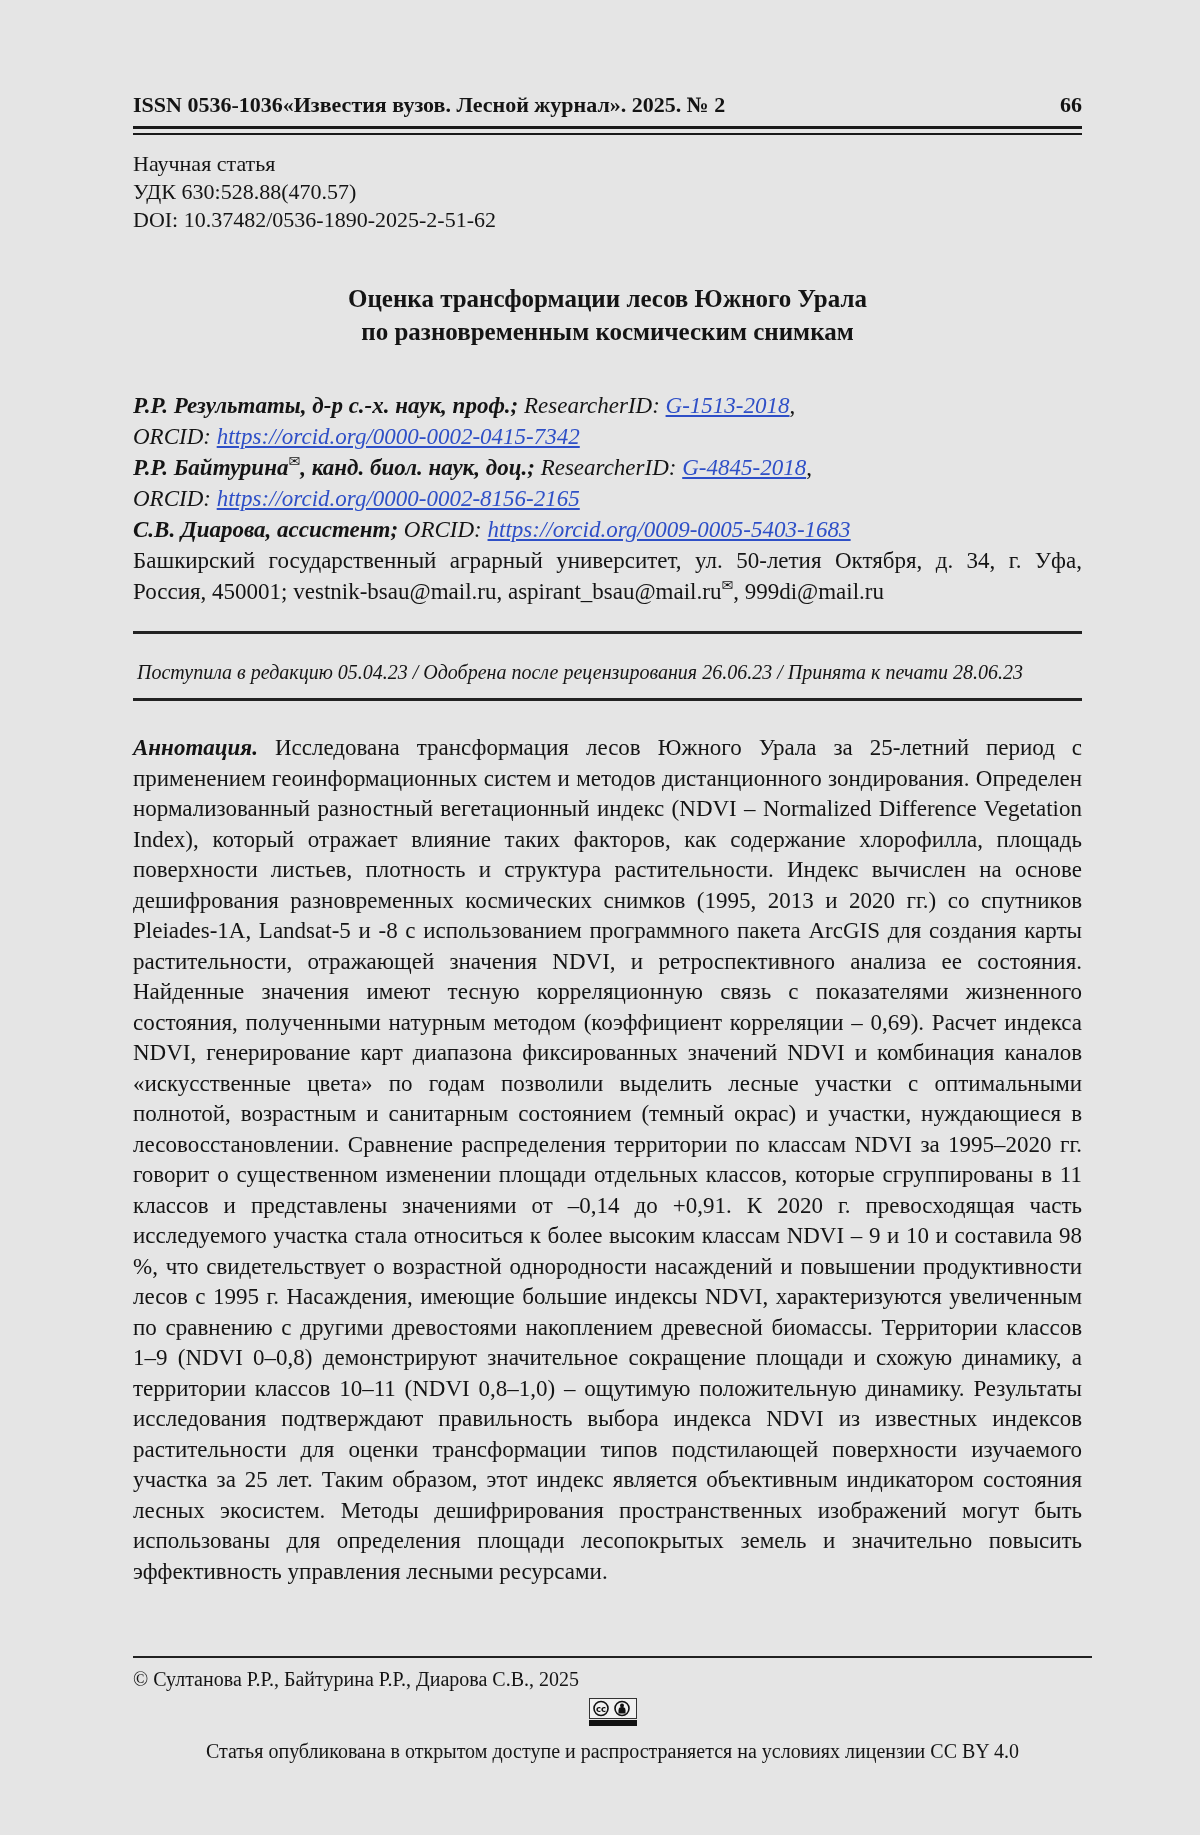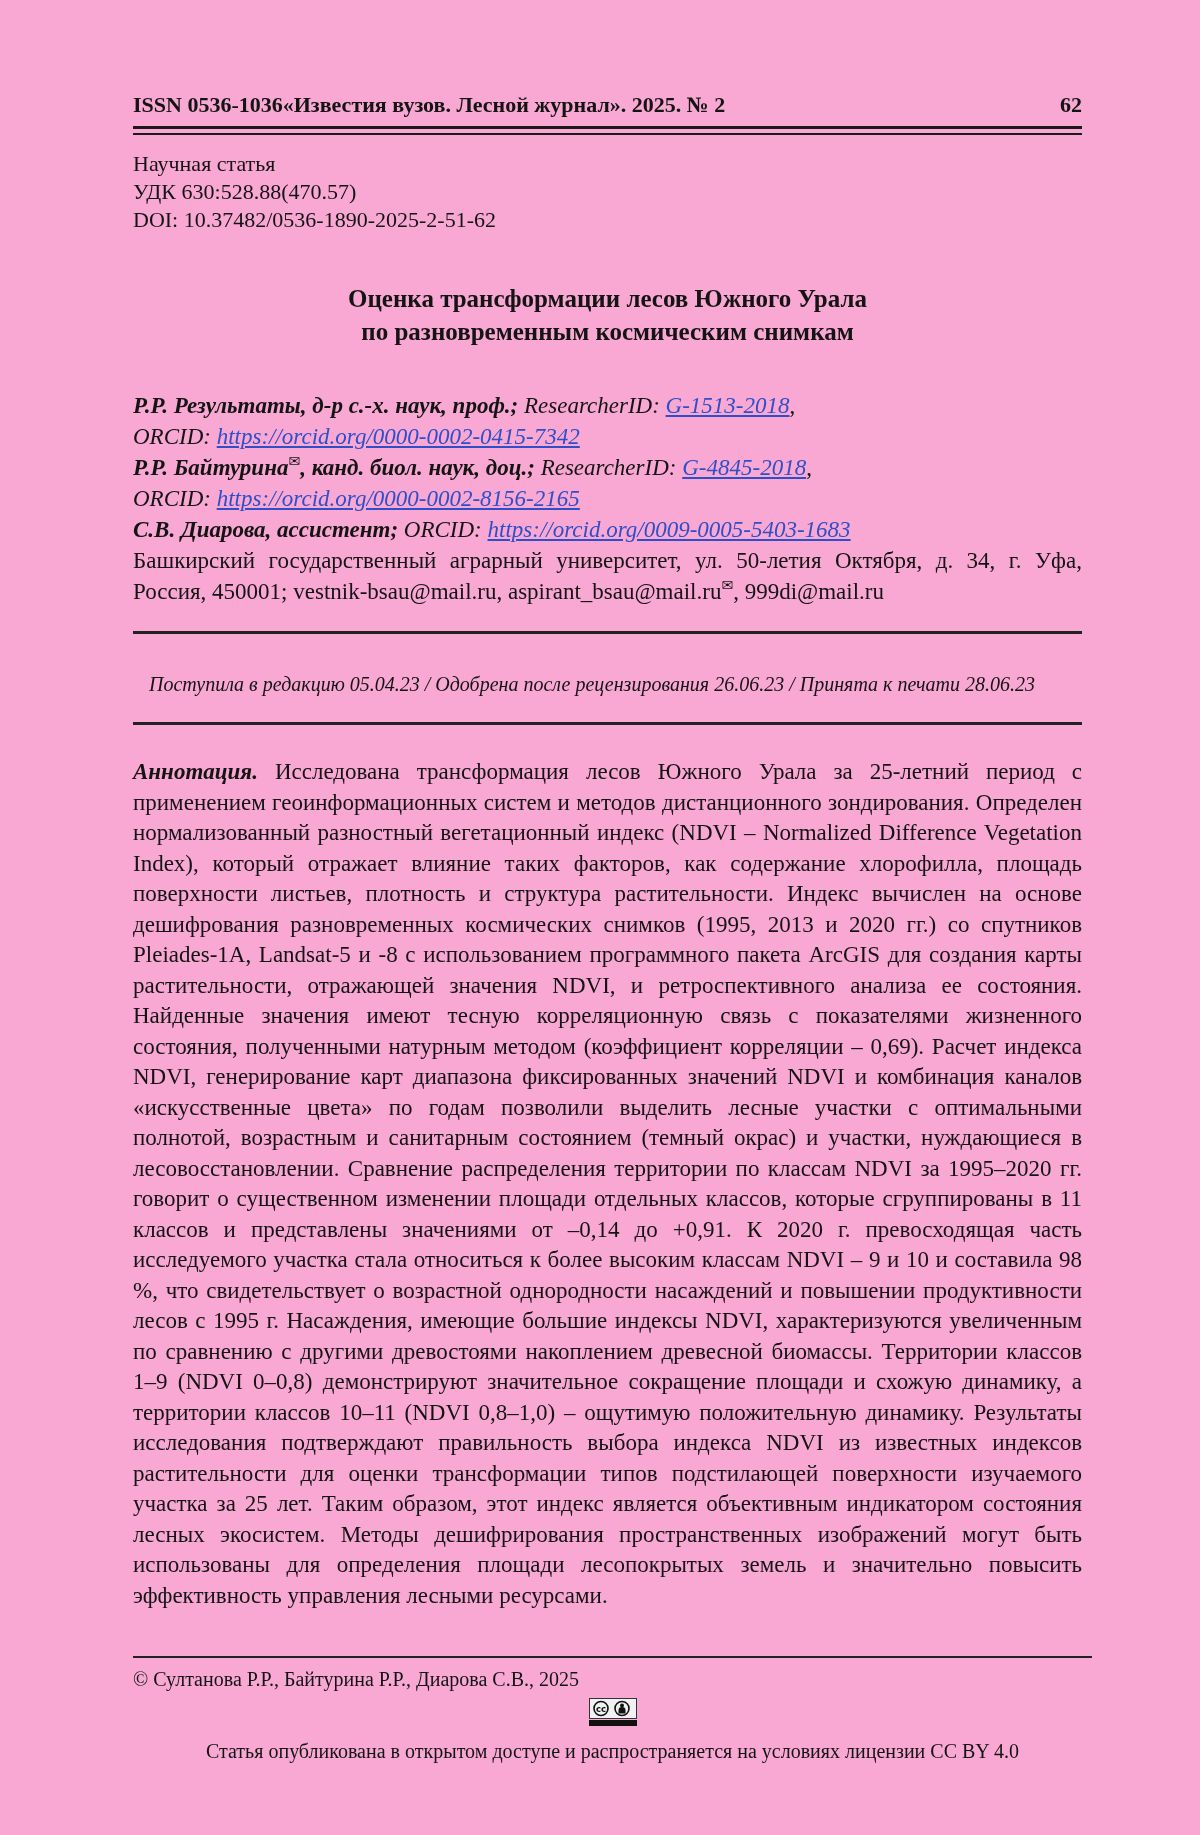--- a/index.html
+++ b/index.html
@@ -1,21 +1,21 @@
 <!DOCTYPE html>
 <html lang="ru" style="--link: #2e4fc7;"><head>
 <meta charset="utf-8">
 <style>
   html,body{margin:0;padding:0;background:#ffffff;}
   .page{
     position:relative;
     width:1200px;height:1835px;
     box-sizing:border-box;
     padding:92px 118px 0 133px;
-    background:#f9a8d4;
+    background:#e5e5e5;
     color:#141414;
     font-family:"Liberation Serif","DejaVu Serif",serif;
     overflow:hidden;
   }
   
   .running-head{
     display:flex;align-items:baseline;
     font-weight:bold;font-size:22px;line-height:26px;
   }
   .running-head .center{flex:1;text-align:left;}
@@ -50,21 +50,21 @@
     font-size:14px;line-height:0;vertical-align:super;
     font-style:normal;font-weight:normal;
   }
   .affiliation{
     margin:0;font-size:23px;line-height:31px;text-align:justify;
   }
   
   .dates-block{margin-top:24px;}
   .rule{border-top:3px solid #222222;height:0;}
   .dates{
-    margin:16px;padding:22px 0 10px 0;
+    margin:4px;padding:22px 0 10px 0;
     font-size:20px;line-height:24px;font-style:italic;
   }
   
   .abstract{
     margin:32px 0 0 0;
     font-size:23px;line-height:30.5px;
     text-align:justify;
     hyphens:auto;
   }
   
@@ -78,21 +78,21 @@
   .cc-badge{display:inline-flex;flex:0 0 auto;}
 </style>
 </head>
 <body>
 
 <div class="page">
 
   <header class="running-head">
     <span>ISSN 0536-1036</span>
     <span class="center">«Известия вузов.  Лесной журнал».  2025.  № 2</span>
-    <span>62</span>
+    <span>66</span>
   </header>
   <div class="double-rule"></div>
 
   <div class="meta">
     <div>Научная статья</div>
     <div>УДК 630:528.88(470.57)</div>
     <div>DOI: 10.37482/0536-1890-2025-2-51-62</div>
   </div>
 
   <h1 class="title">

